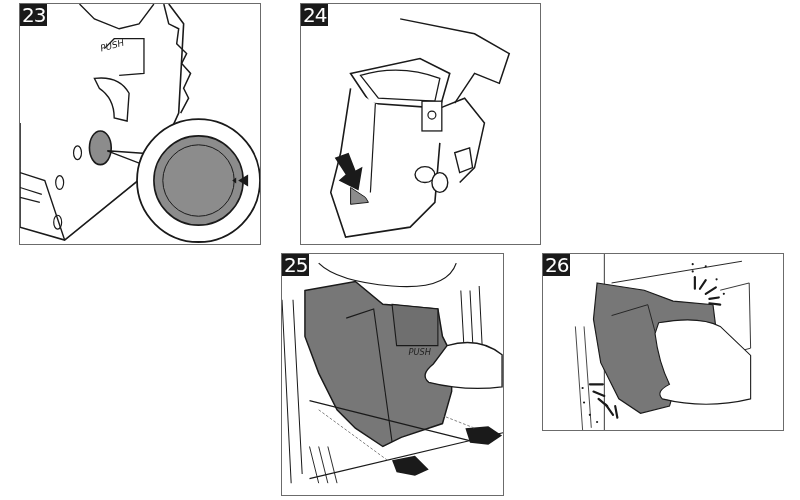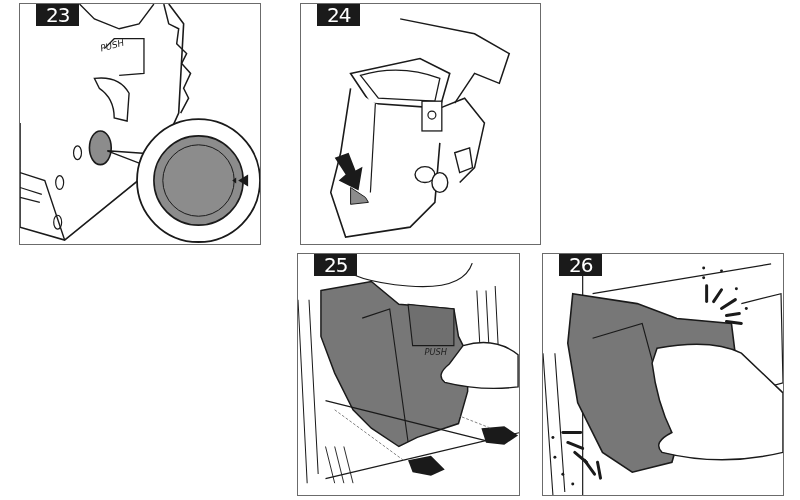--- a/index.html
+++ b/index.html
@@ -1,26 +1,26 @@
 <!DOCTYPE html>
 <html><head>
 <meta charset="utf-8">
 <style>
   html, body { margin:0; padding:0; background:#ffffff; }
   body { width:800px; height:500px; position:relative; overflow:hidden;
          font-family:"Liberation Sans", sans-serif; }
   .panel { position:absolute; border:1.5px solid #6b6b6b; background:#fff; box-sizing:border-box; overflow:hidden; }
   .panel svg { position:absolute; left:0; top:0; width:100%; height:100%; }
-  .step-badge { position:absolute; left:16px; top:0; background:#1a1a1a; color:#fff;
+  .step-badge { position:absolute; left:0; top:0; background:#1a1a1a; color:#fff;
                 font-family:"DejaVu Sans", sans-serif; font-size:20px; line-height:22px;
-                padding:0 10px; letter-spacing:-1px; z-index:2; }
+                padding:0 2px; letter-spacing:-1px; z-index:2; }
   #p23 { left:19px; top:3px; width:242px; height:242px; }
   #p24 { left:281px; top:3px; width:241px; height:242px;margin-left:19px; }
-  #p25 { left:281px; top:253px; width:223px; height:243px;margin-left:16px; }
-  #p26 { left:542px; top:253px; width:242px; height:243px;text-decoration:underline; }
+  #p25 { left:281px; top:253px; width:223px; height:243px; }
+  #p26 { left:542px; top:253px; width:242px; height:178px;text-decoration:underline; }
   .push-label { font-family:"DejaVu Sans", sans-serif; font-style:italic; font-size:9px; fill:#222; }
 </style>
 </head>
 <body>
 
 <div class="panel" id="p23">
   <div class="step-badge">23</div>
   <svg viewBox="0 0 242 242">
 
     <path d="M0 120 L0 225 L45 238 L135 165 L160 110 L165 20 L150 0" fill="#fff" stroke="#1a1a1a" stroke-width="1.6"></path>

